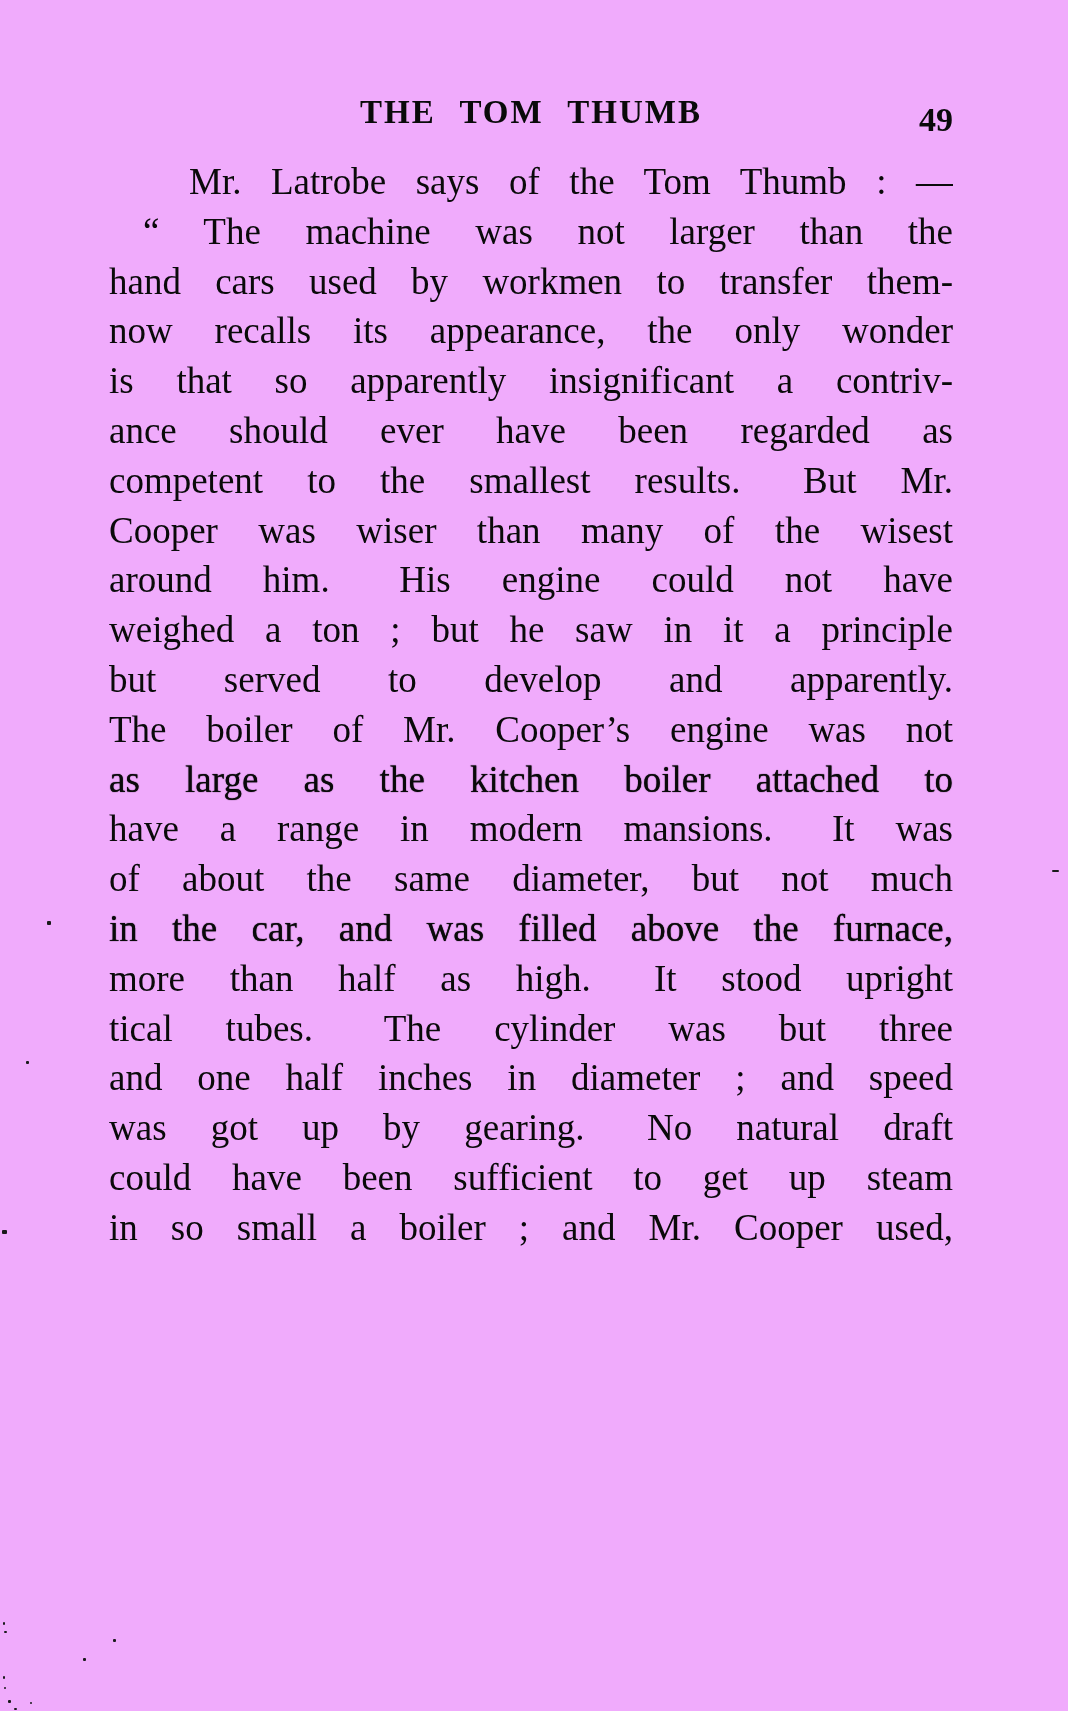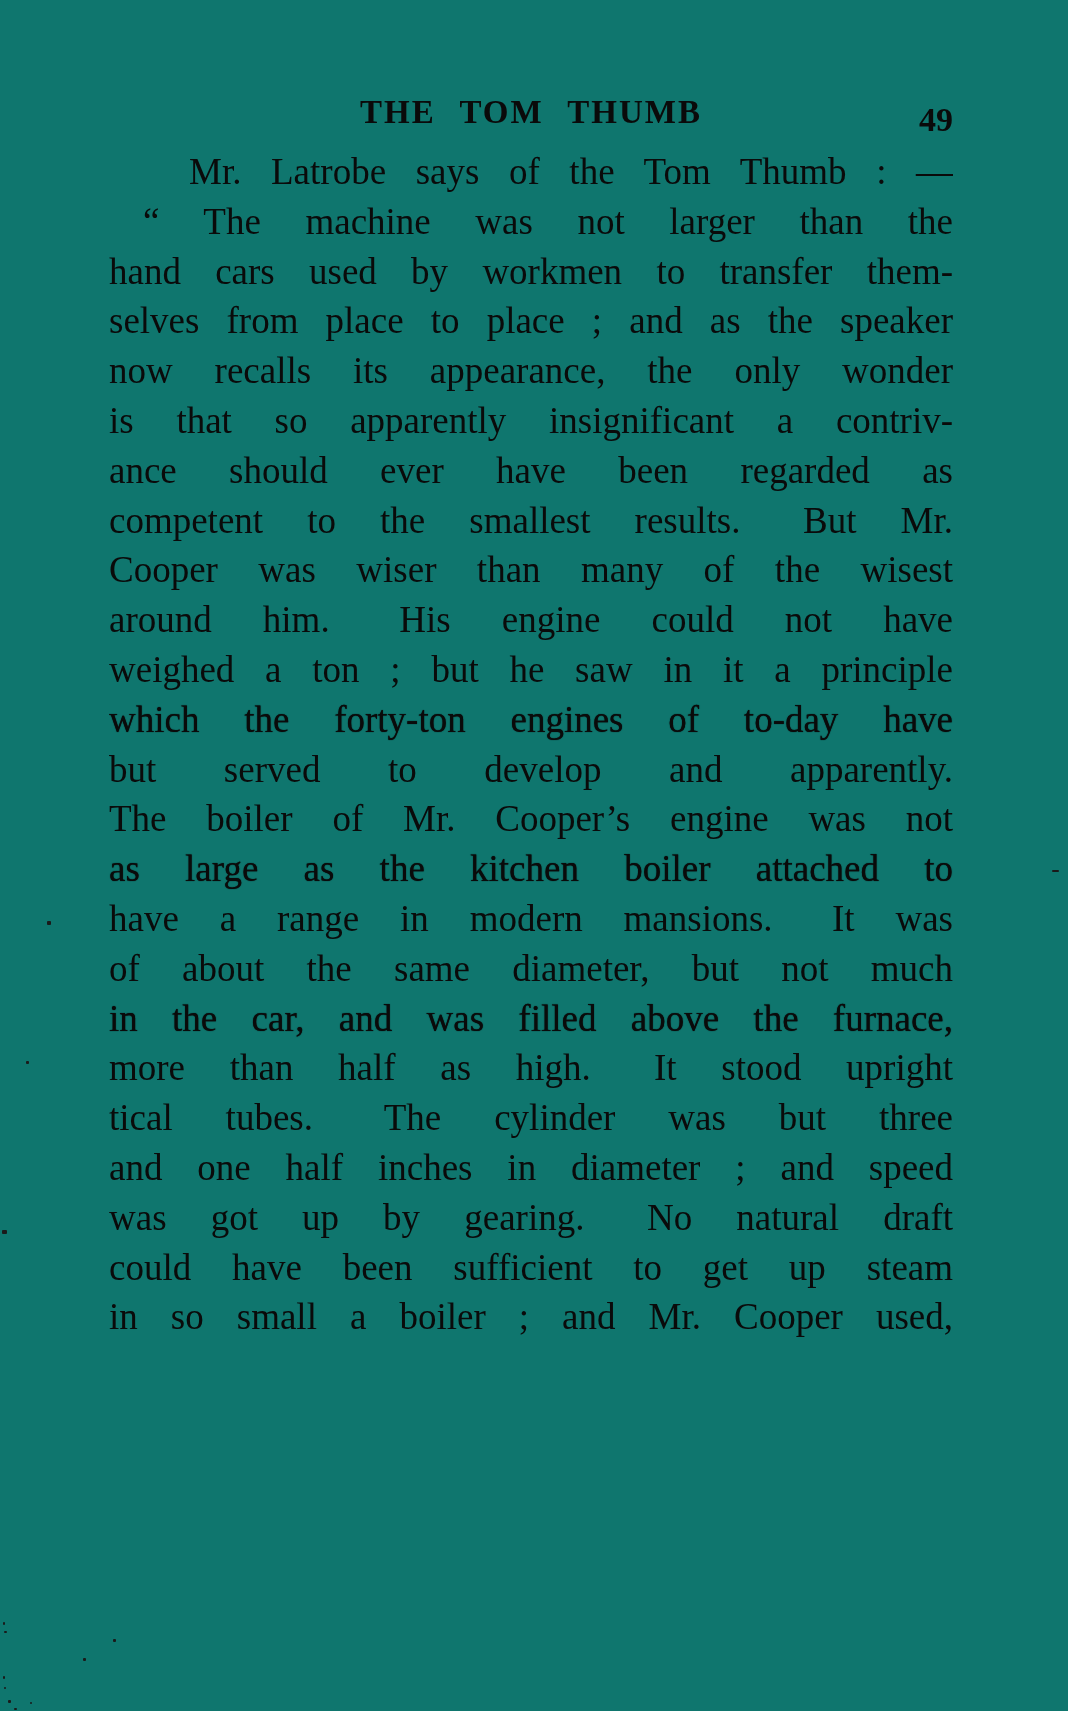--- a/index.html
+++ b/index.html
@@ -1,20 +1,20 @@
 <!DOCTYPE html>
 <html><head>
 <meta charset="utf-8">
 <style>
   html, body { margin: 0; padding: 0; background: #ffffff; }
   .page {
     position: relative;
     width: 1068px;
     height: 1711px;
-    background: #0f766e;
+    background: #f0abfc;
     overflow: hidden;
     font-family: "Liberation Serif", "DejaVu Serif", serif;
     color: #0a0a0a;
   }
   .running-header {
     position: absolute;
     left: 109px;
     top: 92px;
     width: 844px;
     height: 42px;
@@ -34,21 +34,21 @@
     right: 0;
     top: 8px;
     font-weight: bold;
     font-size: 34px;
     line-height: 40px;
     color: #0a0a0a;
   }
   .body-text {
     position: absolute;
     left: 109px;
-    top: 147px;
+    top: 157px;
     width: 844px;
   }
   .line {
     height: 49.8px;
     overflow: hidden;
     text-align: justify;
     font-size: 37px;
     line-height: 49.8px;
     white-space: normal;
   }
@@ -66,29 +66,27 @@
 
   <div class="running-header">
     <span class="header-title">THE TOM THUMB</span>
     <span class="page-number">49</span>
   </div>
 
   <div class="body-text">
       <div class="line indent-lg">Mr. Latrobe says of the Tom Thumb : —</div>
       <div class="line indent-sm">“ The machine was not larger than the</div>
       <div class="line">hand cars used by workmen to transfer them-</div>
-      <div class="line">selves from place to place ; and as the speaker</div>
       <div class="line">now recalls its appearance, the only wonder</div>
       <div class="line">is that so apparently insignificant a contriv-</div>
       <div class="line">ance should ever have been regarded as</div>
       <div class="line">competent to the smallest results.  But Mr.</div>
       <div class="line">Cooper was wiser than many of the wisest</div>
       <div class="line">around him.  His engine could not have</div>
       <div class="line">weighed a ton ; but he saw in it a principle</div>
-      <div class="line ink-heavy">which the forty-ton engines of to-day have</div>
       <div class="line">but served to develop and apparently.</div>
       <div class="line">The boiler of Mr. Cooper’s engine was not</div>
       <div class="line ink-heavy">as large as the kitchen boiler attached to</div>
       <div class="line">have a range in modern mansions.  It was</div>
       <div class="line">of about the same diameter, but not much</div>
       <div class="line ink-heavy">in the car, and was filled above the furnace,</div>
       <div class="line">more than half as high.  It stood upright</div>
       <div class="line">tical tubes.  The cylinder was but three</div>
       <div class="line">and one half inches in diameter ; and speed</div>
       <div class="line">was got up by gearing.  No natural draft</div>

